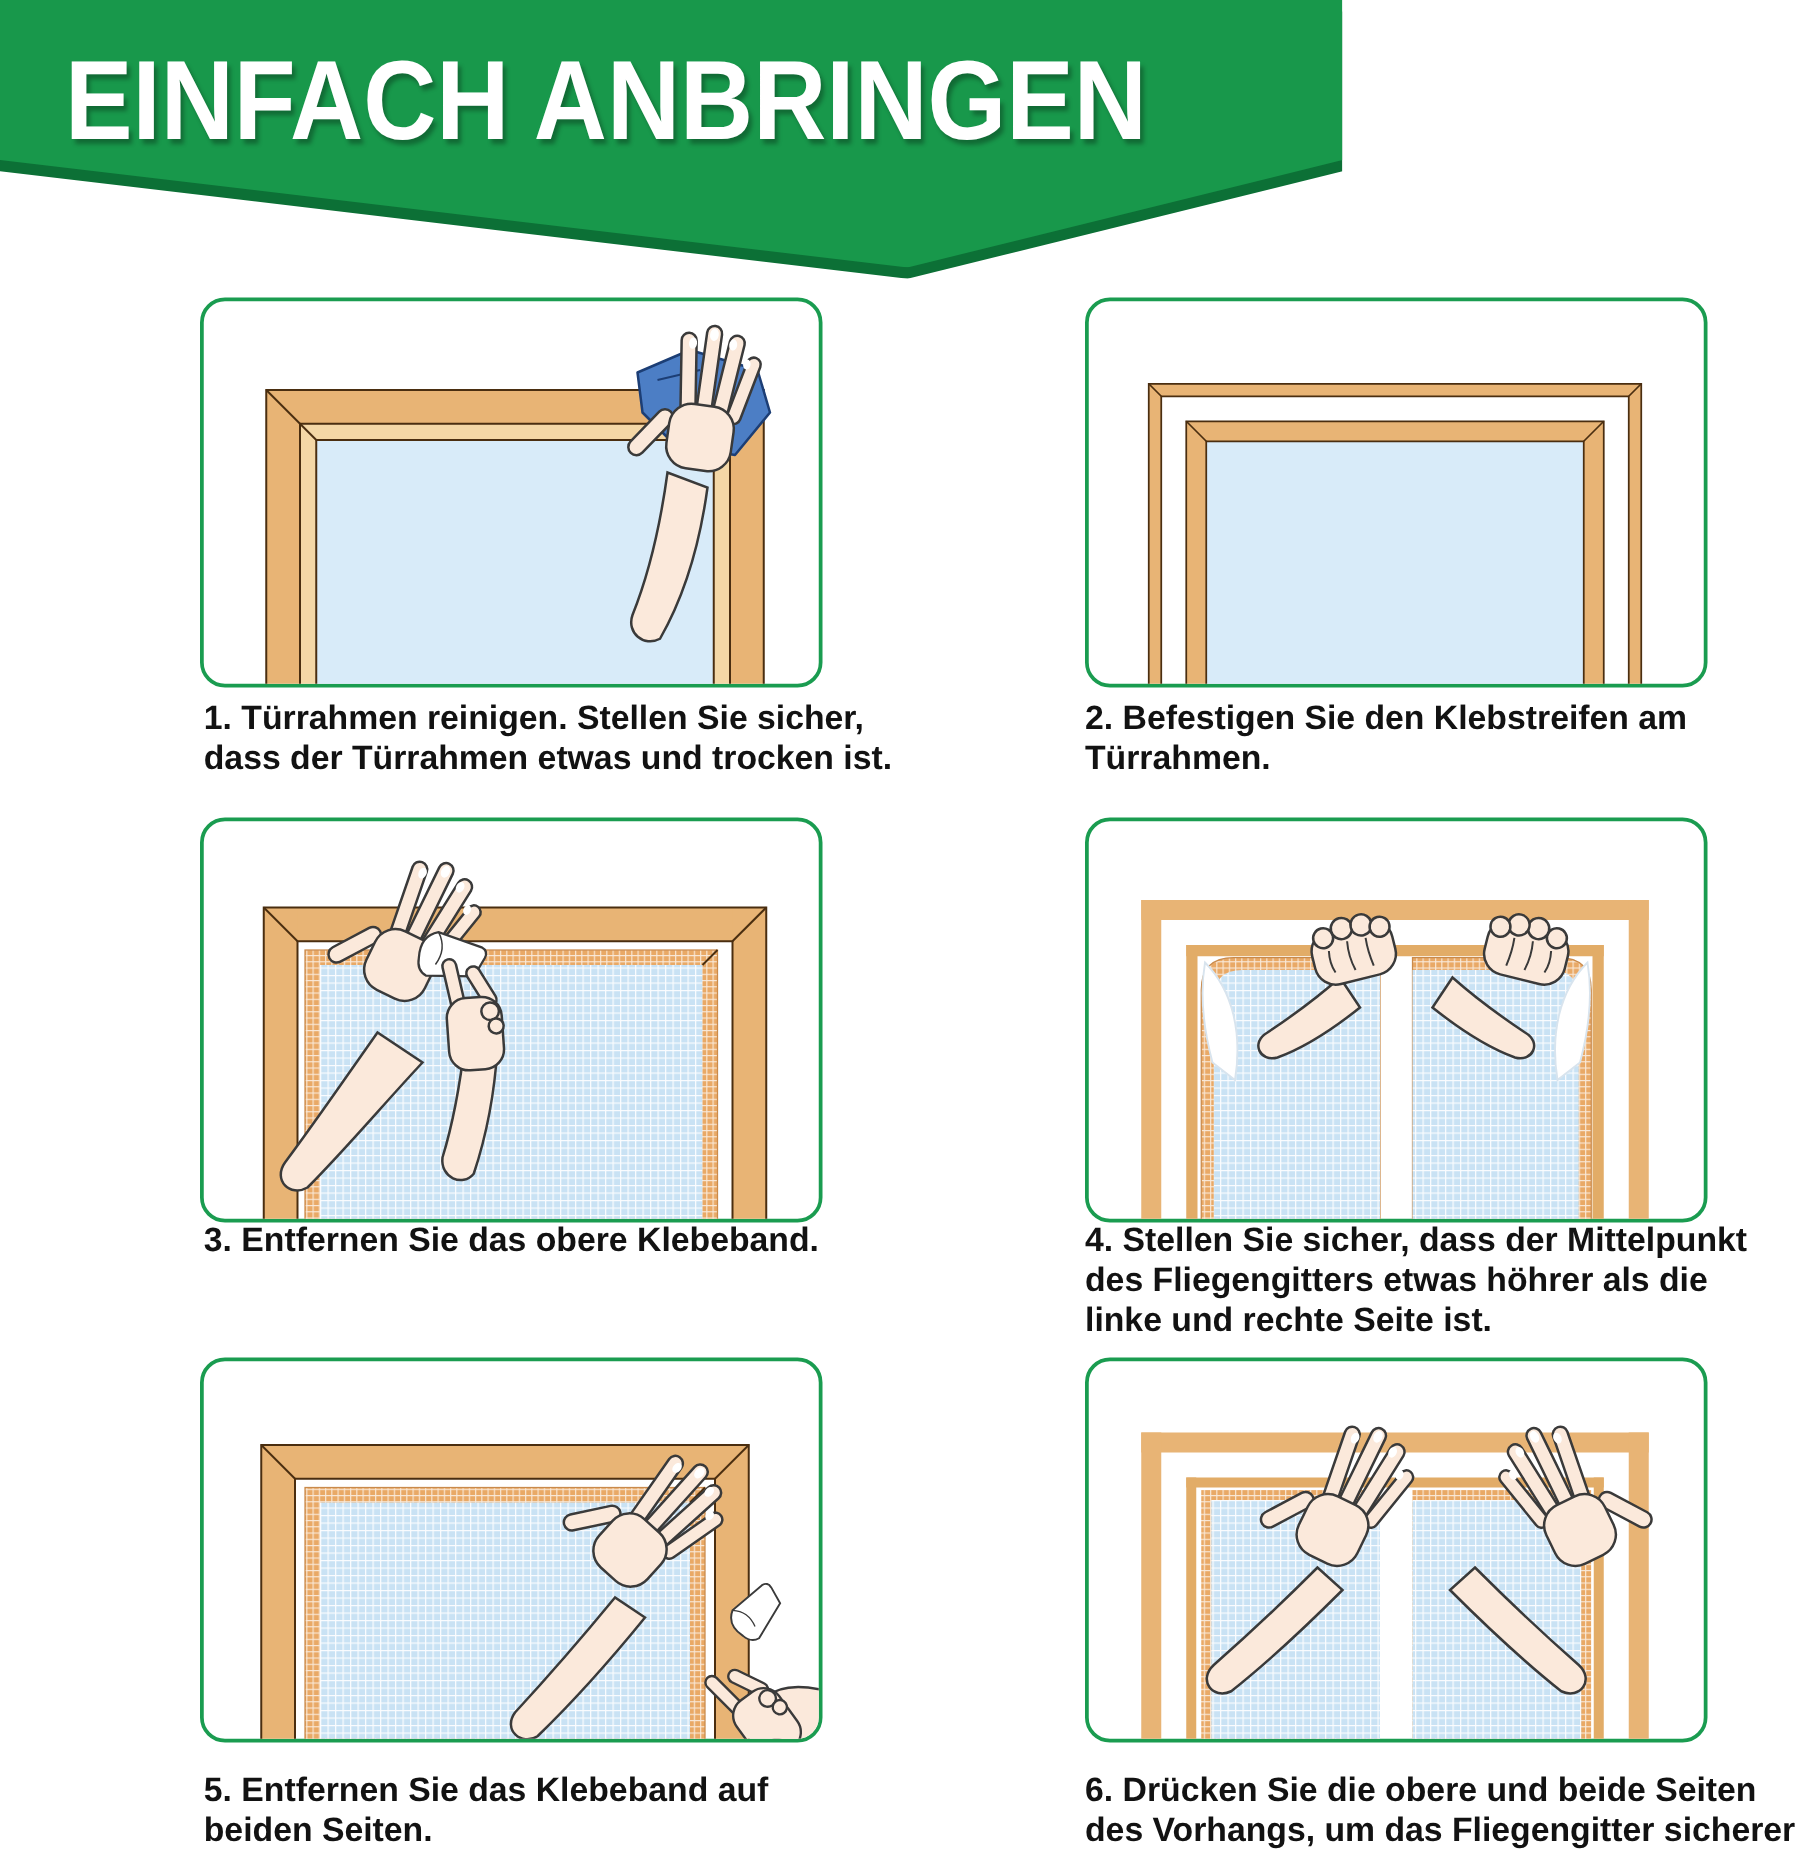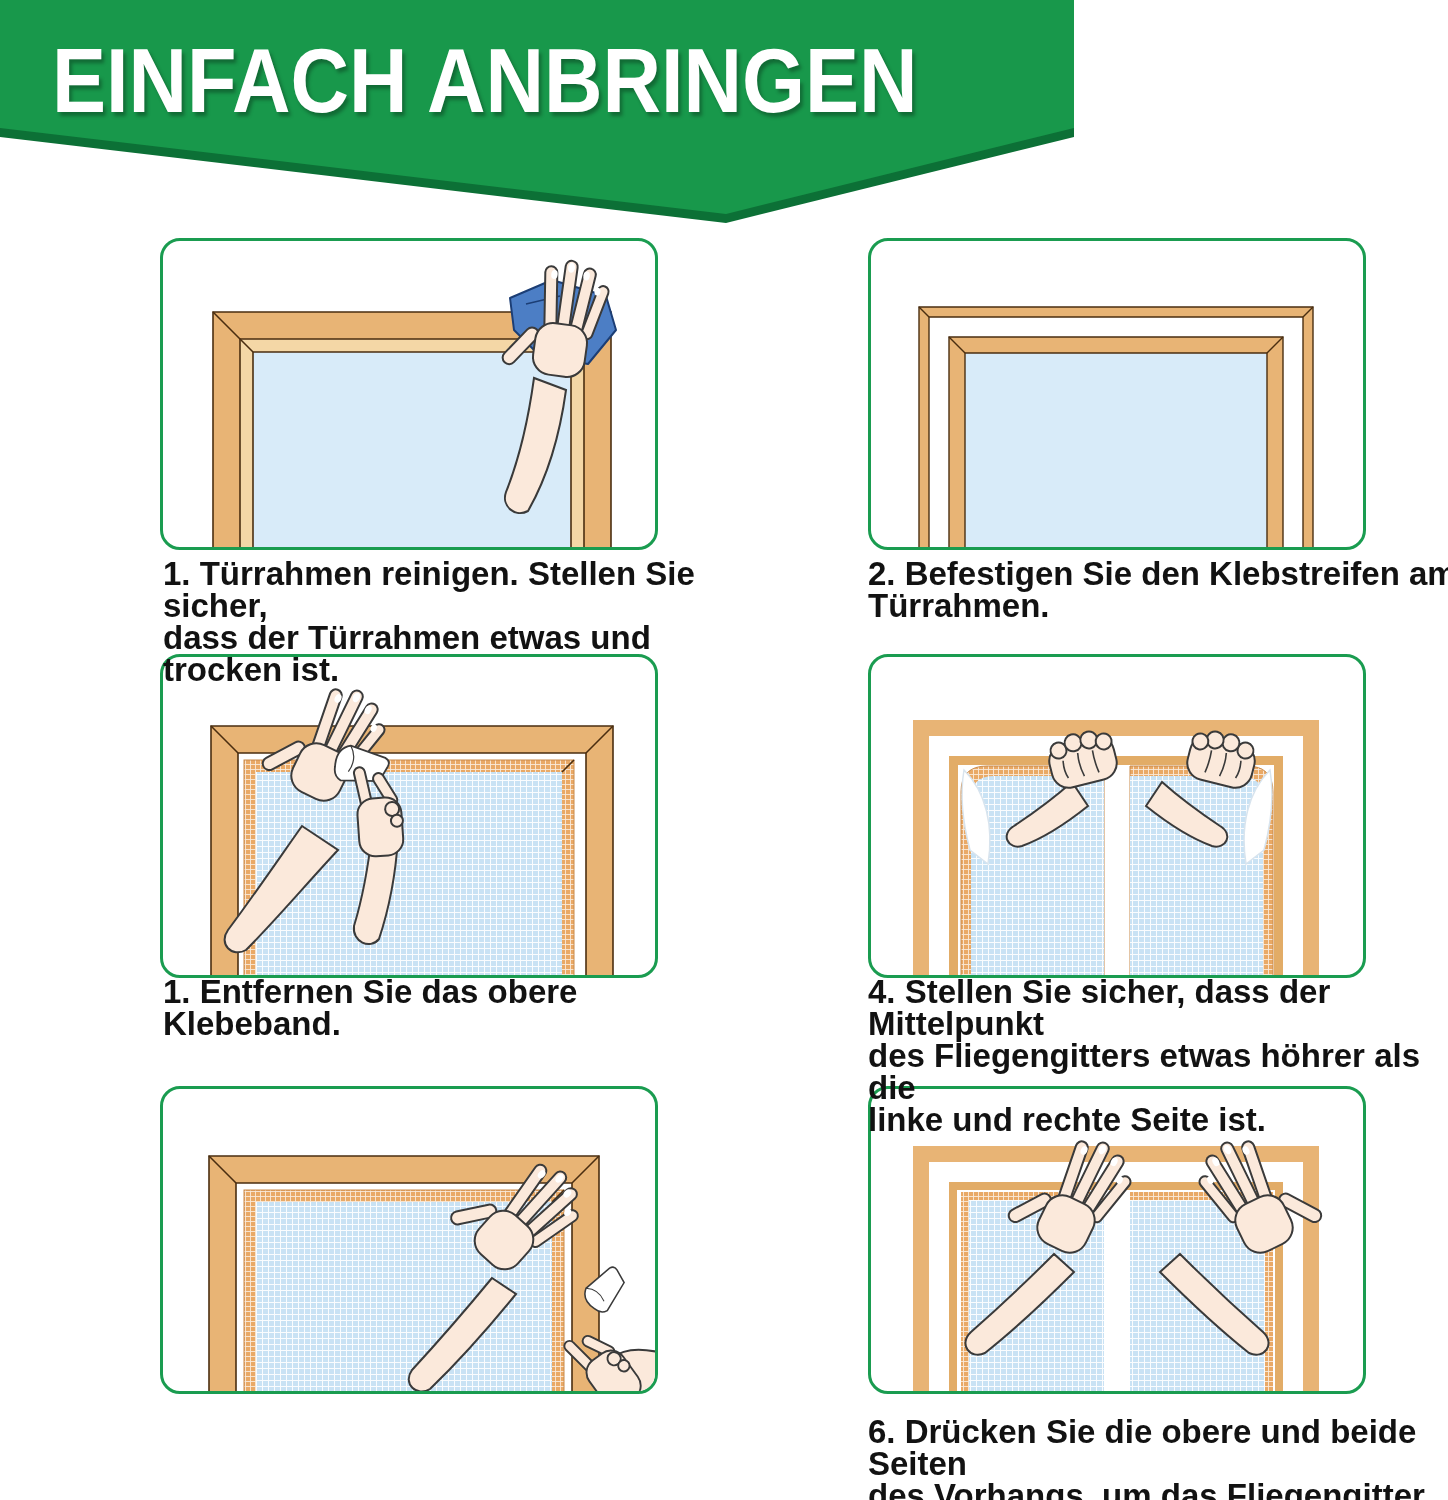--- a/index.html
+++ b/index.html
@@ -33,21 +33,21 @@
   #p3{left:160px;top:654px;width:498px;height:324px;}
   #p4{left:868px;top:654px;width:498px;height:324px;}
   #p5{left:160px;top:1086px;width:498px;height:308px;}
   #p6{left:868px;top:1086px;width:498px;height:308px;}
   #p1 svg,#p2 svg{height:312px;}
   #p3 svg,#p4 svg{height:324px;}
   #p5 svg,#p6 svg{height:308px;}
   
   .caption{
     position:absolute;width:590px;color:#121212;font-weight:bold;
-    font-size:33px;line-height:32px;letter-spacing:0;
+    font-size:27px;line-height:32px;letter-spacing:0;
   }
   .caption span{display:block;}
   #c1{left:163px;top:558px;}
   #c2{left:868px;top:558px;}
   #c3{left:163px;top:976px;}
   #c4{left:868px;top:976px;}
   #c5{left:163px;top:1416px;}
   #c6{left:868px;top:1416px;}
 </style>
 </head>
@@ -237,26 +237,30 @@
 
   <div id="c1" class="caption">
     <span>1. Türrahmen reinigen. Stellen Sie sicher,</span>
     <span>dass der Türrahmen etwas und trocken ist.</span>
   </div>
   <div id="c2" class="caption">
     <span>2. Befestigen Sie den Klebstreifen am</span>
     <span>Türrahmen.</span>
   </div>
   <div id="c3" class="caption">
-    <span>1. Entfernen Sie das obere Klebeband.</span>
+    <span>3. Entfernen Sie das obere Klebeband.</span>
   </div>
   <div id="c4" class="caption">
     <span>4. Stellen Sie sicher, dass der Mittelpunkt</span>
     <span>des Fliegengitters etwas höhrer als die</span>
     <span>linke und rechte Seite ist.</span>
   </div>
+  <div id="c5" class="caption">
+    <span>5. Entfernen Sie das Klebeband auf</span>
+    <span>beiden Seiten.</span>
+  </div>
   <div id="c6" class="caption">
     <span>6. Drücken Sie die obere und beide Seiten</span>
     <span>des Vorhangs, um das Fliegengitter sicherer</span>
 
   </div>
 
 </div>
 
 </body></html>

